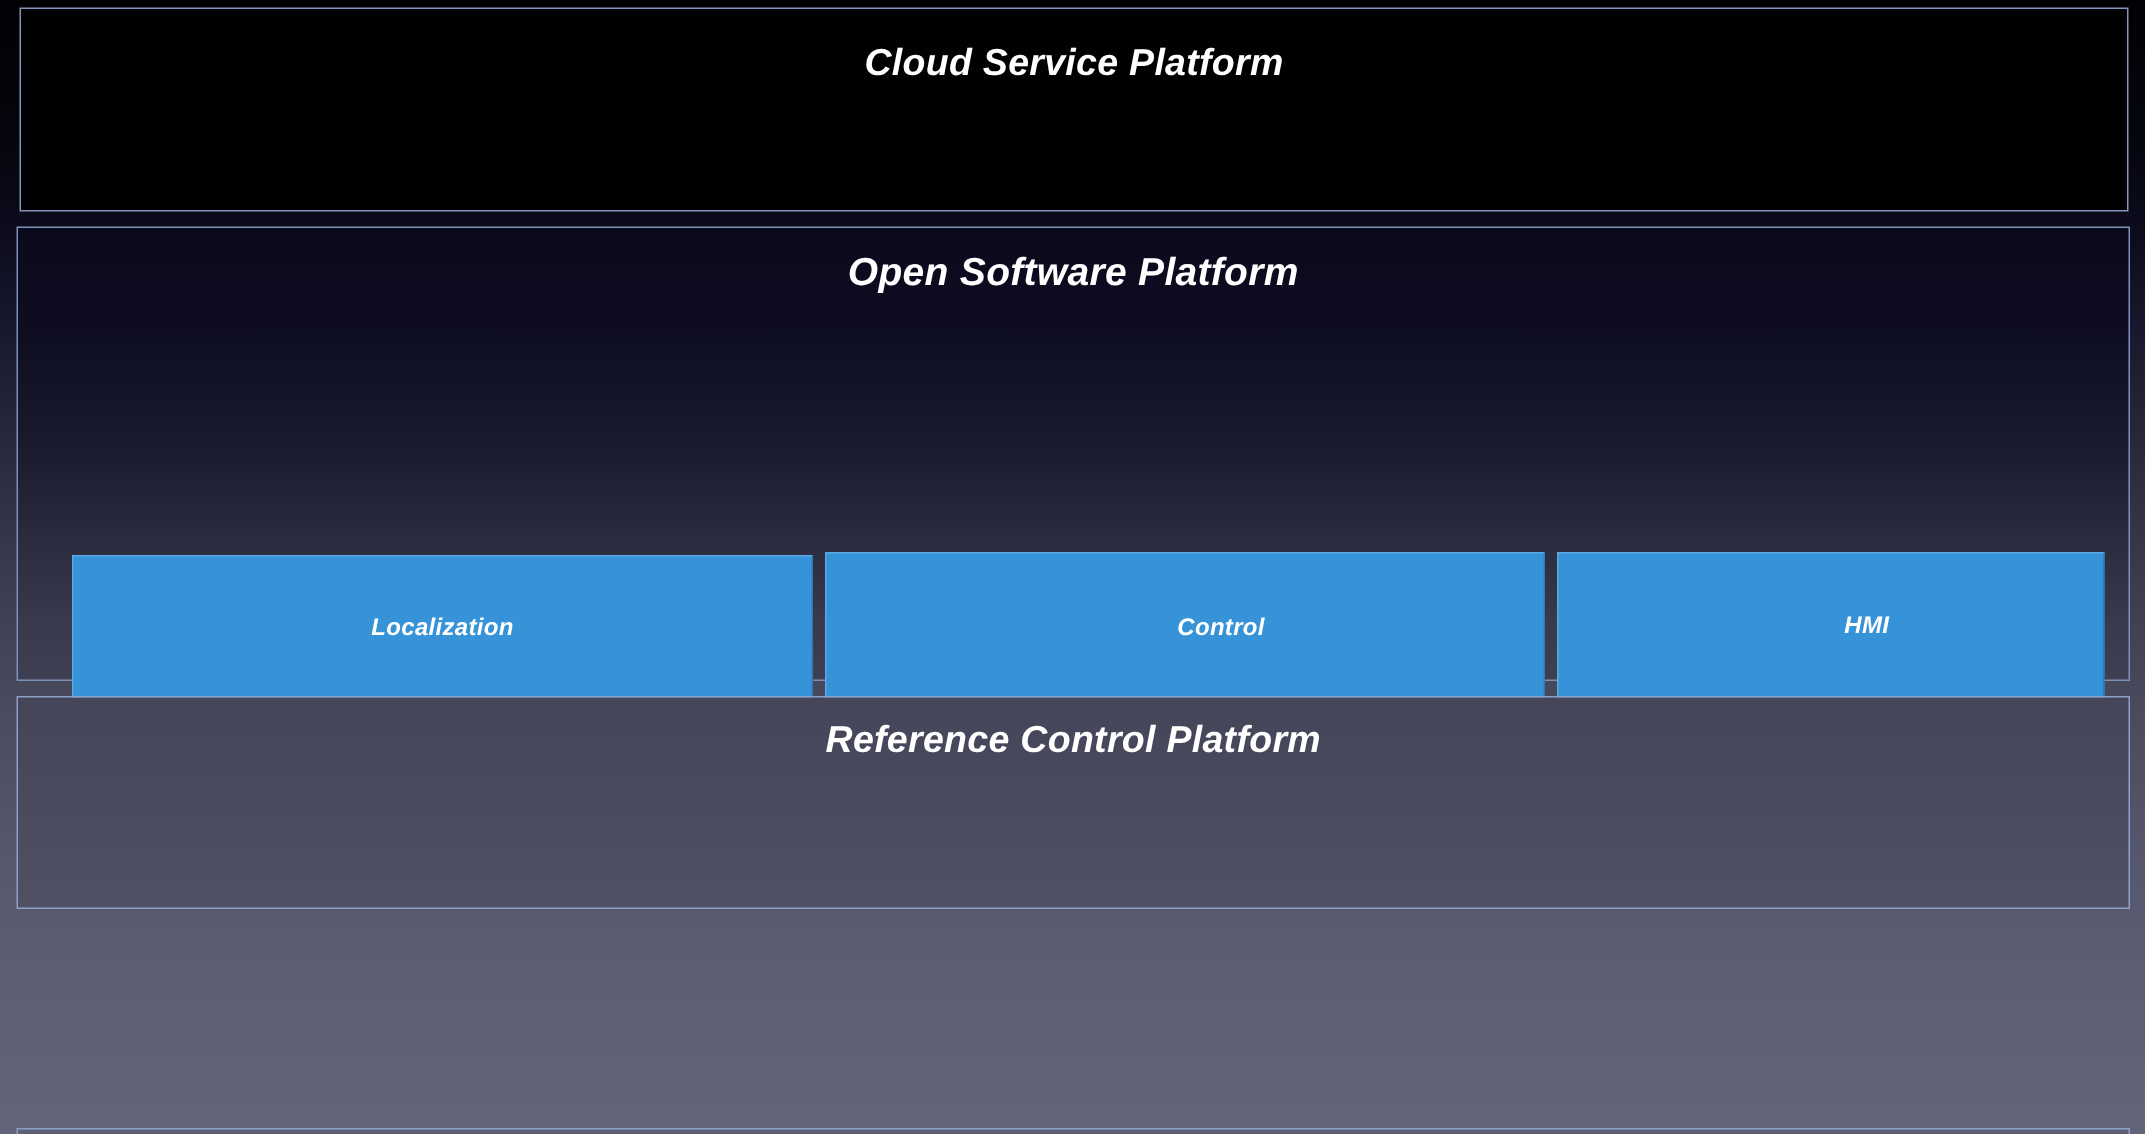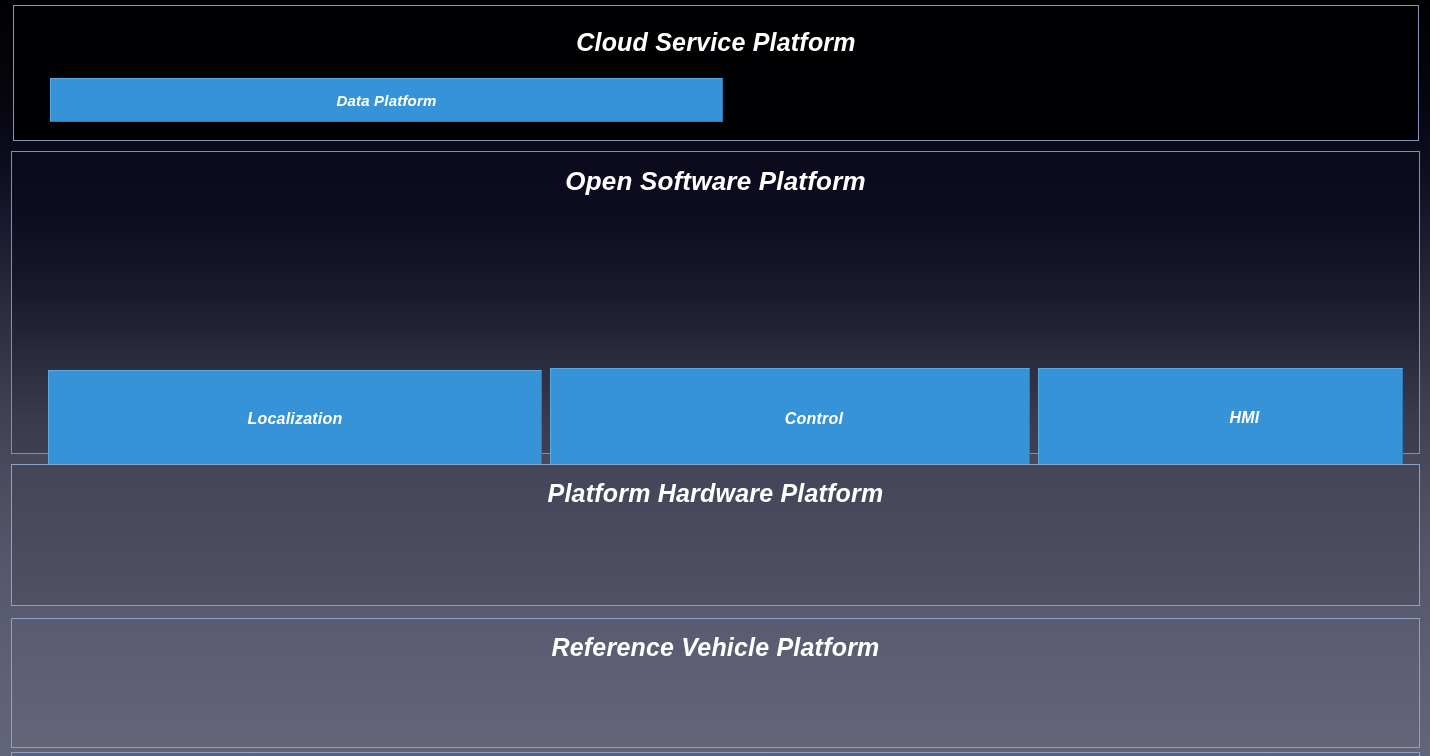--- a/index.html
+++ b/index.html
@@ -177,23 +177,20 @@
   .b-rtos          { left: 36px; top: 389px; width: 1355px; height: 46px; }
 </style>
 </head>
 <body>
 
 <div class="stack">
 
   <section class="panel panel-cloud">
     <div class="panel-title">Cloud Service Platform</div>
 
-    <div class="block b-data-platform">
-      <span>Data Platform</span>
-    </div>
 
   </section>
 
   <section class="panel panel-software">
     <div class="panel-title">Open Software Platform</div>
 
     <div class="block block-lg b-localization">
       <span>Localization</span>
     </div>
 
@@ -208,24 +205,20 @@
     <div class="block block-lg b-runtime">
       <span>Runtime Framework</span>
     </div>
 
     <div class="block block-lg b-rtos">
       <span>RTOS</span>
     </div>
   </section>
 
   <section class="panel panel-hardware">
-    <div class="panel-title">Platform Hardware Platform</div>
+    <div class="panel-title">Reference Control Platform</div>
 
   </section>
 
-  <section class="panel panel-vehicle">
-    <div class="panel-title">Reference Vehicle Platform</div>
-
-  </section>
 
   <div class="panel panel-sliver"></div>
 
 </div>
 
 </body></html>

